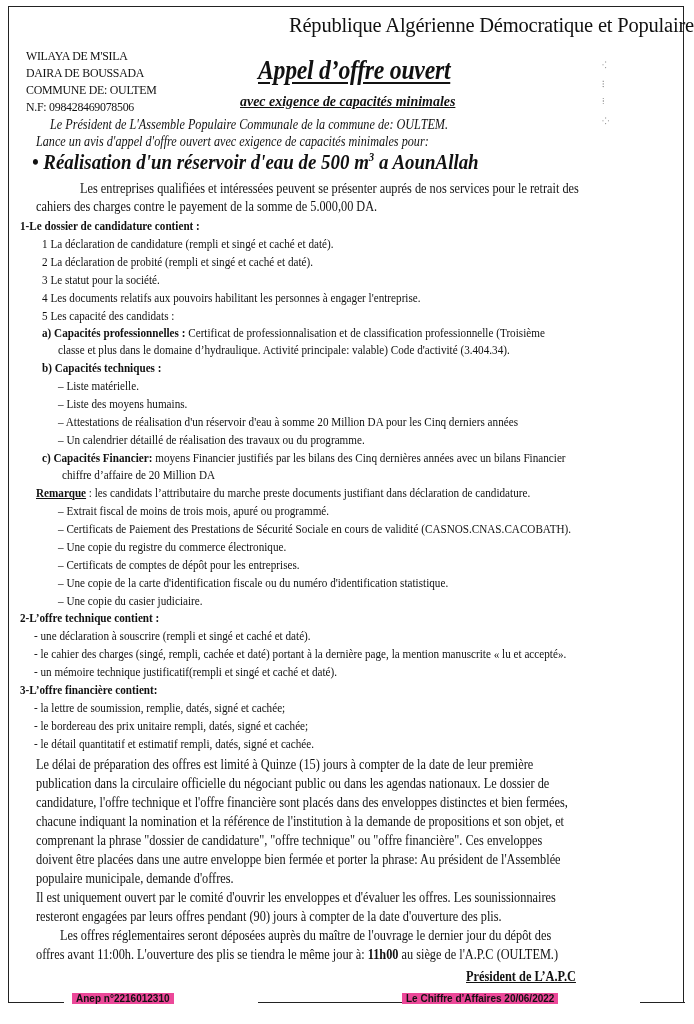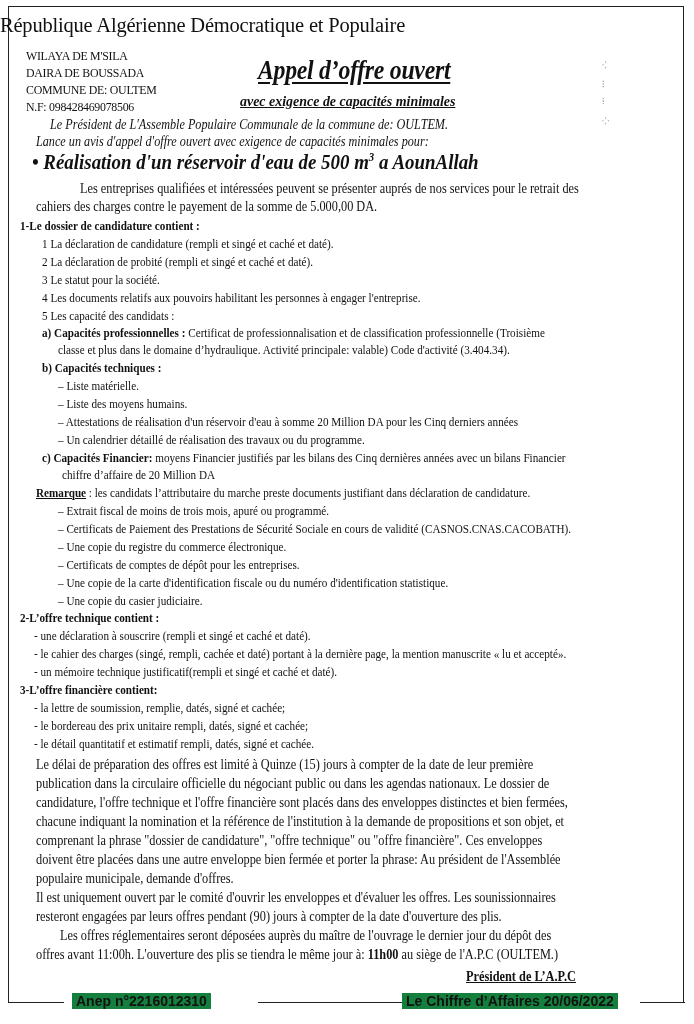--- a/index.html
+++ b/index.html
@@ -2,35 +2,35 @@
 <html><head>
 <meta charset="utf-8">
 <style>
   html, body { margin: 0; padding: 0; background: #ffffff; }
   body { width: 694px; height: 1024px; position: relative; overflow: hidden;
          font-family: "Liberation Serif", serif; color: #111; }
   .frame { position: absolute; left: 8px; top: 6px; width: 676px; height: 996px;
            border: 1.5px solid #222; border-bottom: none; box-sizing: border-box; }
   .footer-line { position: absolute; top: 1002px; height: 0; border-top: 1.5px solid #222; }
   .abs { position: absolute; white-space: nowrap; }
-  .republic { left: 0; width: 694px; text-align: left; top: 14px; font-size: 20.5px; letter-spacing: -0.2px; }
+  .republic { left: 0; width: 694px; text-align: right; top: 14px; font-size: 20.5px; letter-spacing: -0.2px; }
   .admin { left: 26px; font-size: 13.2px; letter-spacing: -0.3px; transform: scaleX(0.9); transform-origin: left; }
   .title { left: 258px; top: 55px; font-size: 27px; font-weight: bold; font-style: italic;
            text-decoration: underline; text-underline-offset: 3px; transform: scaleX(0.88); transform-origin: left; letter-spacing: -0.3px; }
   .subtitle { left: 240px; top: 92px; font-size: 15.5px; font-weight: bold; font-style: italic;
               text-decoration: underline; transform: scaleX(0.9); transform-origin: left; }
   .intro { font-style: italic; font-size: 14px; transform: scaleX(0.87); transform-origin: left; }
   .project { left: 32px; top: 150px; font-size: 21px; font-weight: bold; font-style: italic; transform: scaleX(0.9); transform-origin: left; }
   .project sup { font-size: 12px; }
   .txt { font-size: 14.3px; transform: scaleX(0.86); transform-origin: left; }
   .sm { font-size: 13.3px; transform: scaleX(0.84); transform-origin: left; }
   .b { font-weight: bold; }
   .u { text-decoration: underline; }
   .sig { left: 466px; top: 969px; font-size: 14px; font-weight: bold; text-decoration: underline; transform: scaleX(0.88); transform-origin: left; }
-  .foot { top: 993px; font-family: "Liberation Sans", sans-serif; font-weight: bold; font-size: 14px; background: #15803d; padding: 0 4px; }
+  .foot { top: 993px; font-family: "Liberation Sans", sans-serif; font-weight: bold; font-size: 10px; background: #ec4899; padding: 0 4px; }
   .specks { left: 602px; color: #777; font-size: 9px; }
 </style>
 </head>
 <body>
 
 <div class="frame"></div>
 <div class="footer-line" style="left:8px;width:56px;"></div>
 <div class="footer-line" style="left:258px;width:150px;"></div>
 <div class="footer-line" style="left:640px;width:45px;"></div>
 

